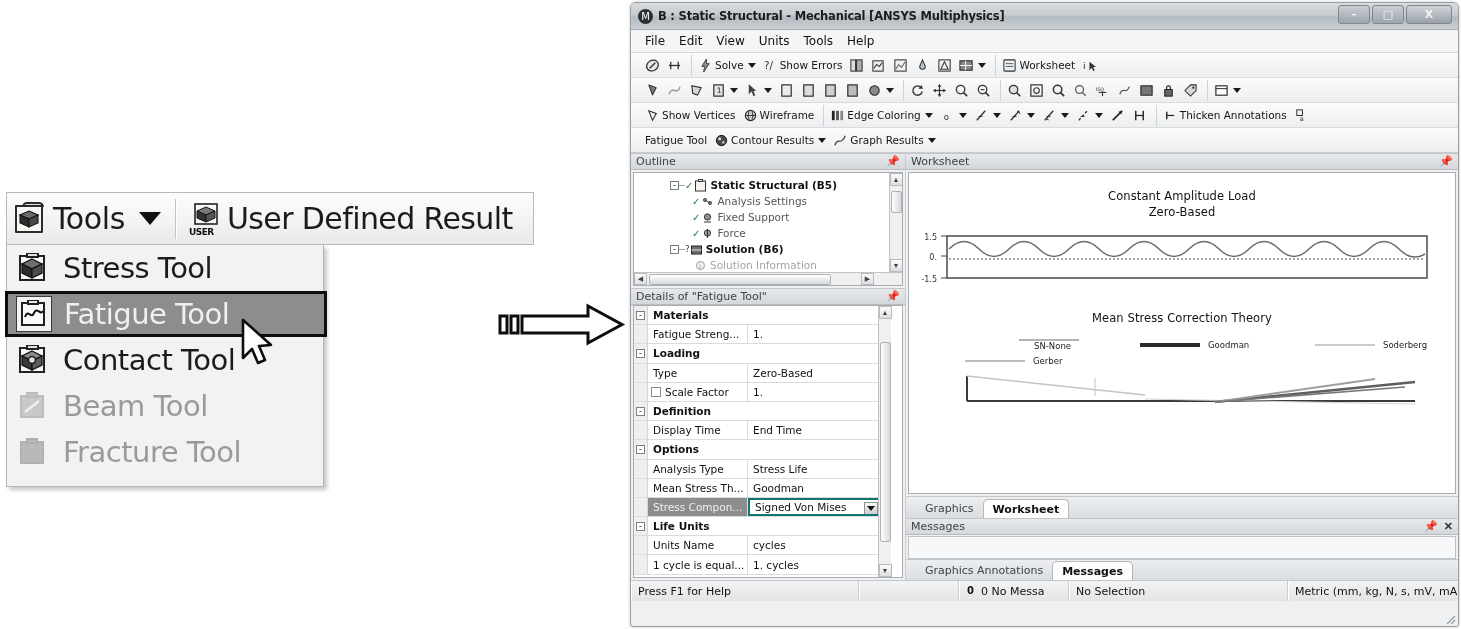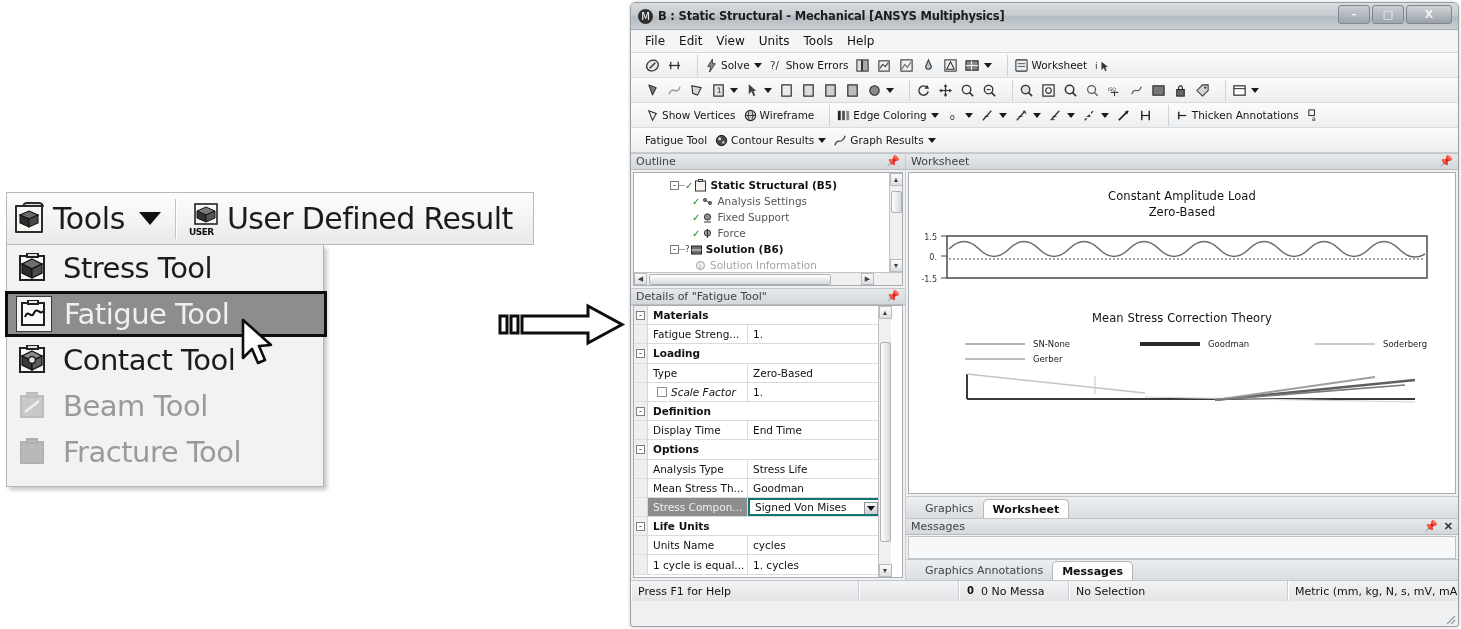--- a/index.html
+++ b/index.html
@@ -118,21 +118,21 @@
     height:23px; background:#f4f5f6; border-bottom:1px solid #d4d7da;
     display:flex; align-items:center; padding-left:14px; gap:14px;
   }
   .menubar span {
     font-size:12px; color:#111; font-family:"DejaVu Sans", sans-serif;
   }
 
   .toolbar {
     height:25px; background:linear-gradient(to bottom,#fbfbfc,#eceef0);
     border-bottom:1px solid #d9dcdf;
-    display:flex; align-items:center; padding-left:8px; gap:9px;
+    display:flex; align-items:center; padding-left:8px; gap:3px;
     font-size:10.5px; color:#151515; font-family:"DejaVu Sans", sans-serif;
     white-space:nowrap; overflow:hidden;text-align:right;
   }
   .toolbar .grp { display:flex; align-items:center; gap:3px; padding:0 4px;
     border-left:1px solid #cfd2d5; height:21px; }
   .toolbar .grp:first-child { border-left:none; }
   .tbtn { display:flex;align-items:center;gap:2px;padding:0 2px;height:20px; }
   .tbtn .tlabel { font-size:10.5px; }
   .caret-sm {
     width:0;height:0;border-left:4px solid transparent;border-right:4px solid transparent;
@@ -202,21 +202,21 @@
   .dgutter { width:14px; background:#eceef0; border-right:1px solid #d2d5d8;
     display:flex;align-items:center;justify-content:center; flex:0 0 auto; }
   .dexp { width:9px;height:9px;border:1px solid #7b7f83;background:#fff;
     font-size:8px;line-height:7px;text-align:center;color:#222;
     font-family:"DejaVu Sans Mono", monospace; }
   .dhead { flex:1; display:flex;align-items:center; padding-left:5px;
     font-size:10.5px; font-weight:bold; color:#111; font-family:"DejaVu Sans", sans-serif; }
   .dkey { width:100px; display:flex;align-items:center; padding-left:5px;
     font-size:10.5px; color:#111; border-right:1px solid #d9dcdf;
     font-family:"DejaVu Sans", sans-serif; white-space:nowrap; overflow:hidden; }
-  .dkey.indent { padding-left:9px;font-style:italic; }
+  .dkey.indent { padding-left:3px; }
   .dkey.sel { background:#8d8d8d; color:#f0f0f0; }
   .dval { flex:1; display:flex;align-items:center; padding-left:5px;
     font-size:10.5px; color:#111; font-family:"DejaVu Sans", sans-serif;
     white-space:nowrap; overflow:hidden; position:relative; }
   .dval.editing { border:2px solid #0f766e; background:#fff; }
   .dcheck { width:10px;height:10px;border:1px solid #8a8e92;background:#fff;margin-right:4px;flex:0 0 auto; }
   .dropdown-btn {
     position:absolute; right:2px; top:2px; width:14px;height:14px;
     background:linear-gradient(to bottom,#f6f6f6,#c9ccd0); border:1px solid #8e9297;
     display:flex;align-items:center;justify-content:center;
@@ -1005,21 +1005,21 @@
                          C494,32 502,32 510,27" fill="none" stroke="#6a6a6a" stroke-width="1.5"></path>
               </svg>
             </div>
           </div>
 
           <div style="margin-top:22px;">
             <div class="ws-title">Mean Stress Correction Theory</div>
 
             <div style="margin-top:14px;">
               <div class="legend-row">
-                <span class="leg-item" style="width:175px;">
+                <span class="leg-item" style="width:175px;flex-direction:column;">
                   <span class="leg-line" style="border-top-color:#b4b4b4;"></span>
                   <span>SN-None</span>
                 </span>
                 <span class="leg-item" style="width:175px;">
                   <span class="leg-line thick"></span>
                   <span>Goodman</span>
                 </span>
                 <span class="leg-item">
                   <span class="leg-line" style="border-top-color:#cacaca;"></span>
                   <span>Soderberg</span>

